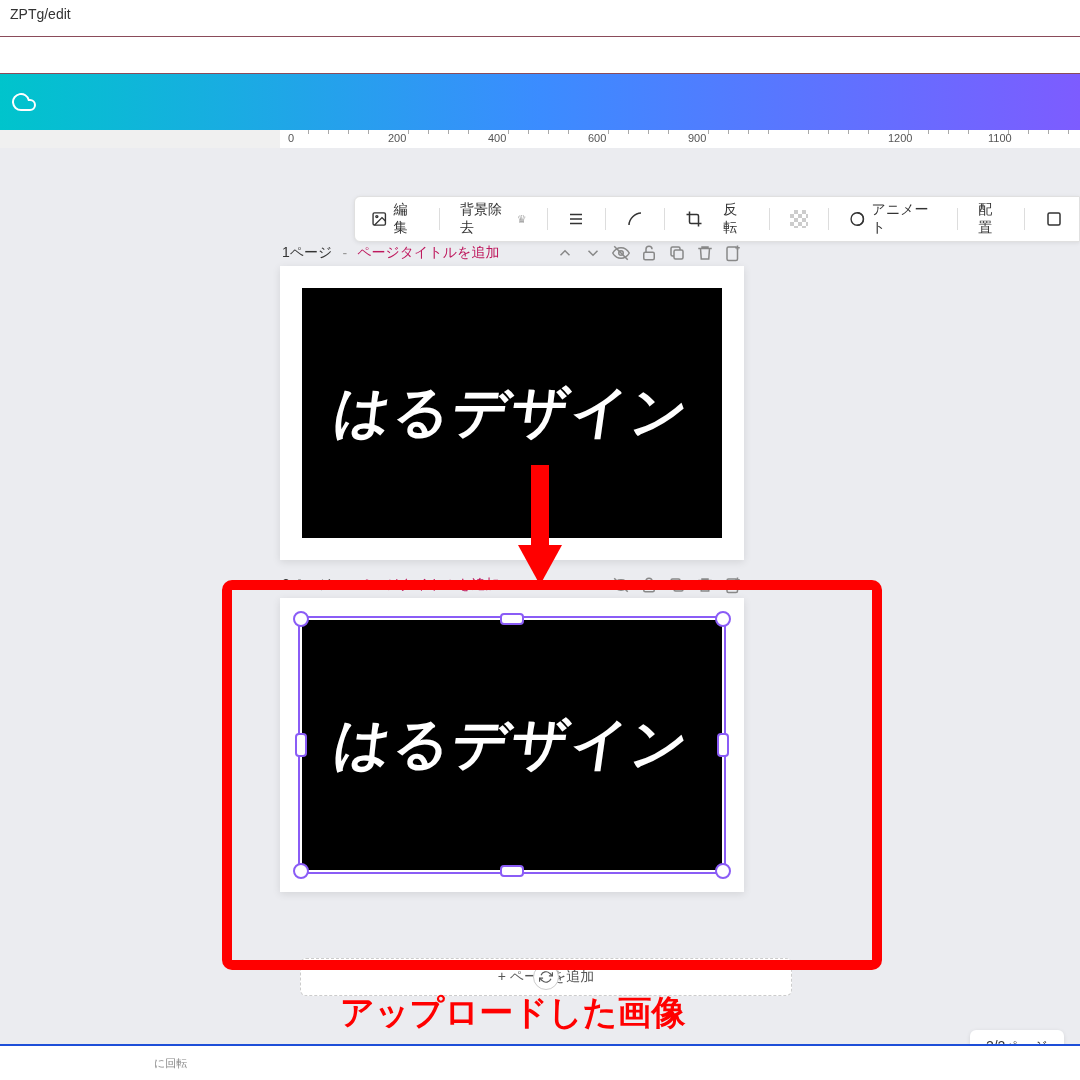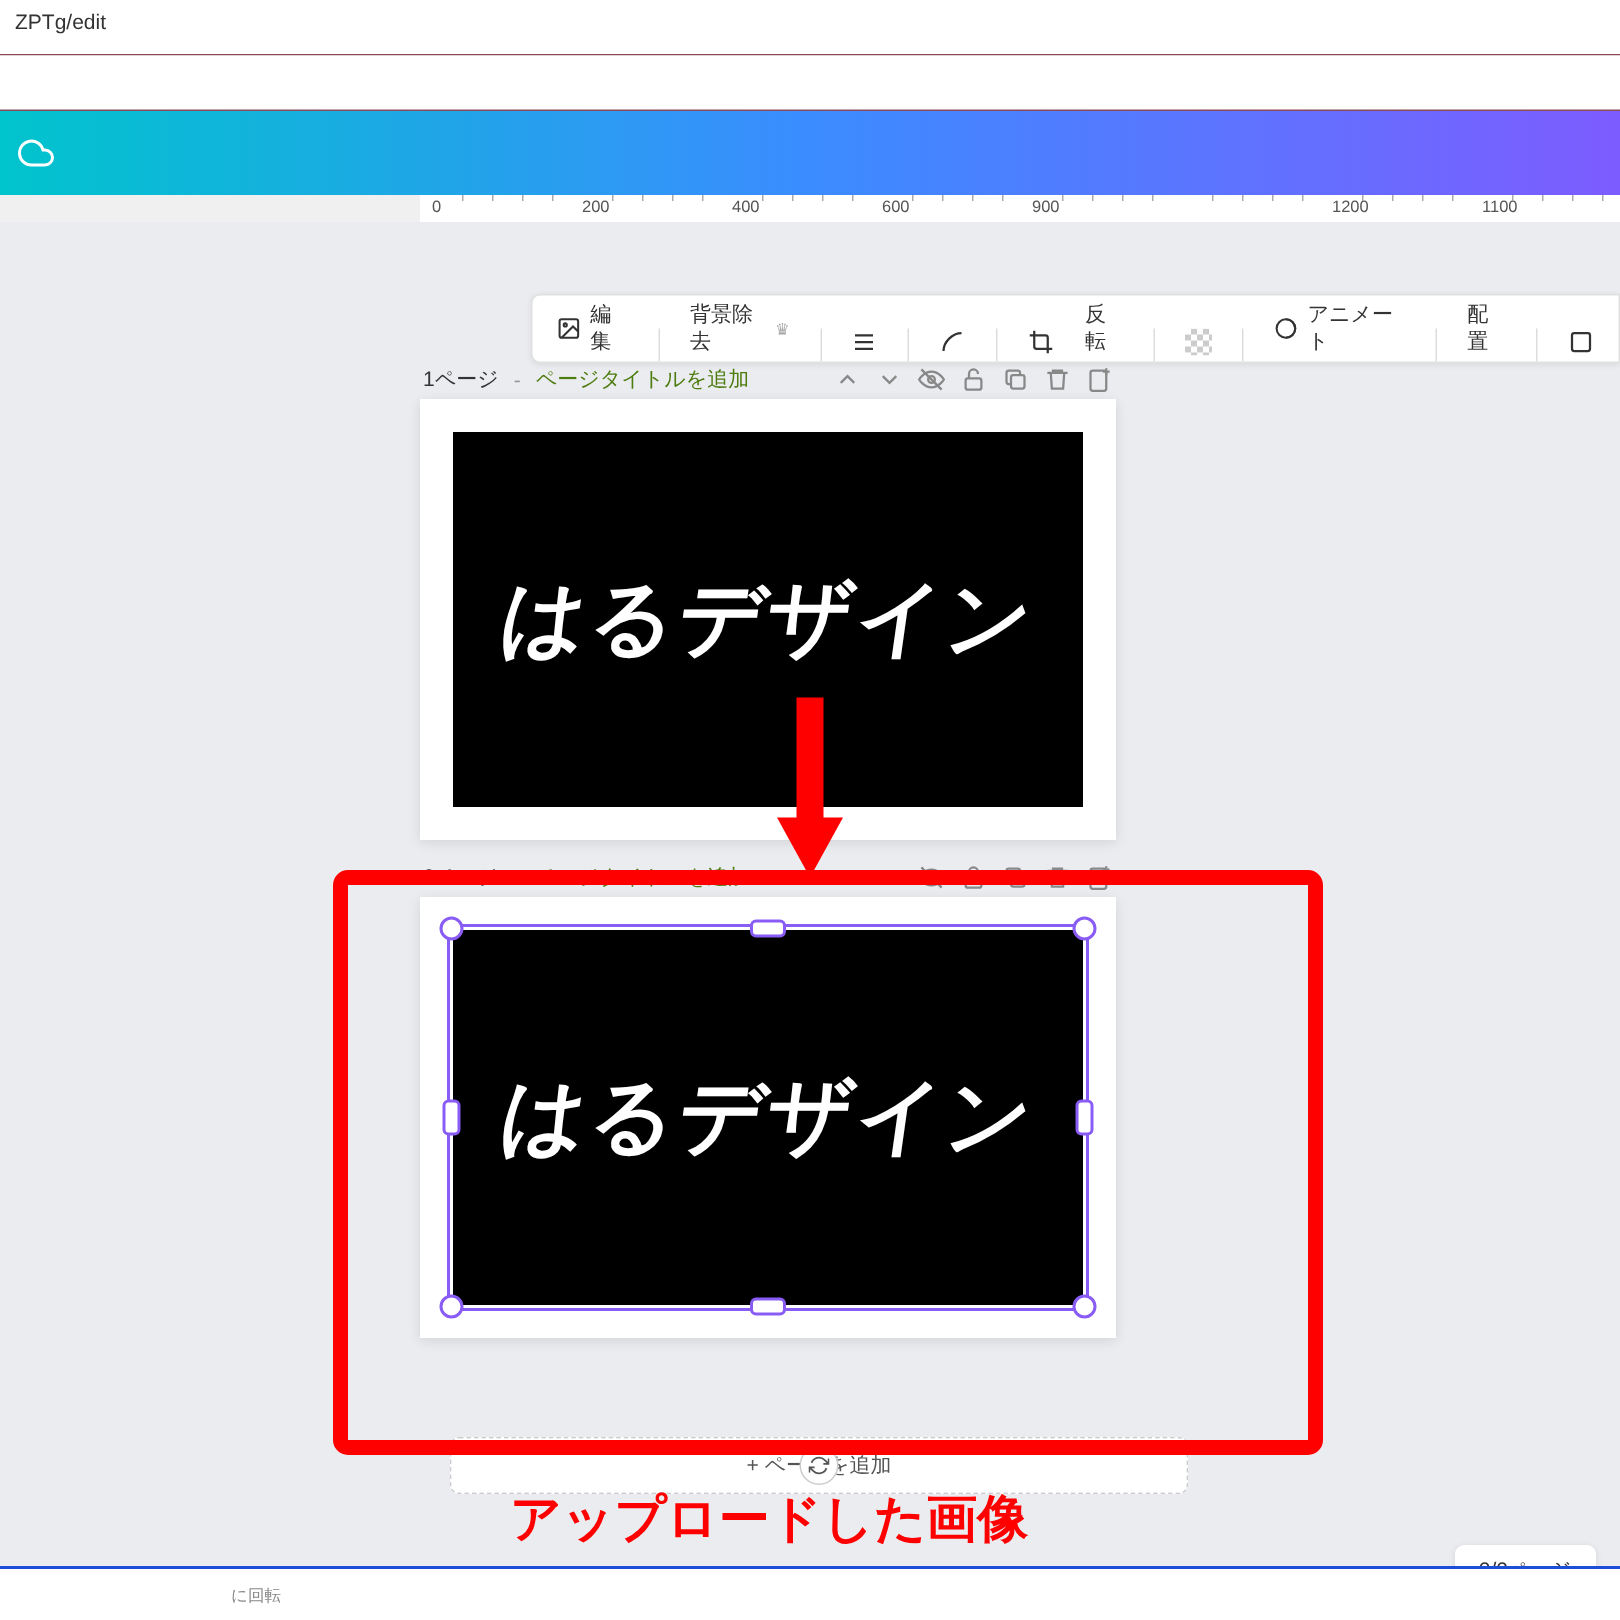--- a/index.html
+++ b/index.html
@@ -5,29 +5,29 @@
 html,body{margin:0;padding:0;width:1080px;height:1080px;overflow:hidden;font-family:sans-serif;background:#f0f0f0}
 .url-bar{height:28px;background:#fff;border-bottom:1px solid #8a4b5a;font-size:14px;color:#333;padding:4px 10px;line-height:20px}
 .url-under{height:36px;background:#fff;border-bottom:1px solid #8a4b5a}
 .app-header{height:56px;background:linear-gradient(90deg,#00c4cc 0%,#3b8cff 50%,#7d5cff 100%);display:flex;align-items:center;padding:0 12px}
 .cloud-icon{width:24px;height:24px;color:#fff}
 .ruler{height:26px;background:#fff;border-bottom:1px solid #e0e0e0;position:relative;font-size:11px;color:#555;margin-left:280px}
 .ruler .tick{position:absolute;top:0;display:flex;flex-direction:column;align-items:center}
 .ruler .tick .num{margin-top:2px}
 .ruler .minor{position:absolute;top:0;height:4px;border-left:1px solid #aaa}
 .canvas-area{position:absolute;top:148px;left:0;right:0;bottom:0;background:#ebecf0}
-.toolbar{position:absolute;top:196px;left:354px;right:0;height:44px;background:#fff;border:1px solid #e0e0e0;border-radius:6px 0 0 6px;display:flex;align-items:flex-end;padding:0 10px;gap:8px;z-index:20;box-shadow:0 1px 4px rgba(0,0,0,.08);font-size:14px;color:#333}
+.toolbar{position:absolute;top:196px;left:354px;right:0;height:44px;background:#fff;border:1px solid #e0e0e0;border-radius:6px 0 0 6px;display:flex;align-items:center;padding:0 10px;gap:8px;z-index:20;box-shadow:0 1px 4px rgba(0,0,0,.08);font-size:14px;color:#333}
 .toolbar .sep{width:1px;height:22px;background:#ddd;margin:0 6px}
 .tbtn{display:flex;align-items:center;gap:6px;padding:4px 6px;border-radius:4px;cursor:pointer}
 .crown{font-size:11px;color:#aaa}
 .page-block{position:absolute;left:280px;width:464px}
 .page1{top:240px}
 .page2{top:572px}
 .page-header{display:flex;align-items:center;gap:10px;font-size:14px;padding:4px 2px;color:#333}
-.page-header .title-add{color:#4d7c0f}
+.page-header .title-add{color:#be185d}
 .page-header .dash{color:#999}
 .page-header .spacer{flex:1}
 .hicon{width:18px;height:18px;color:#888;cursor:pointer}
 .page-canvas{background:#fff;box-shadow:0 2px 8px rgba(0,0,0,.1);padding:22px;position:relative}
 .black-box{background:#000;height:250px;display:flex;align-items:center;justify-content:center}
 .logo-text{color:#fff;font-weight:900;font-size:56px;letter-spacing:2px;transform:skewX(-8deg);font-family:"Arial Black",sans-serif}
 .selection{position:absolute;inset:18px;border:2px solid #8a5cf6;pointer-events:none}
 .handle{position:absolute;width:12px;height:12px;background:#fff;border:2px solid #8a5cf6;border-radius:50%}
 .h-tl{top:-7px;left:-7px}.h-tr{top:-7px;right:-7px}.h-bl{bottom:-7px;left:-7px}.h-br{bottom:-7px;right:-7px}
 .h-t{top:-5px;left:50%;transform:translateX(-50%);width:20px;height:8px;border-radius:4px}

